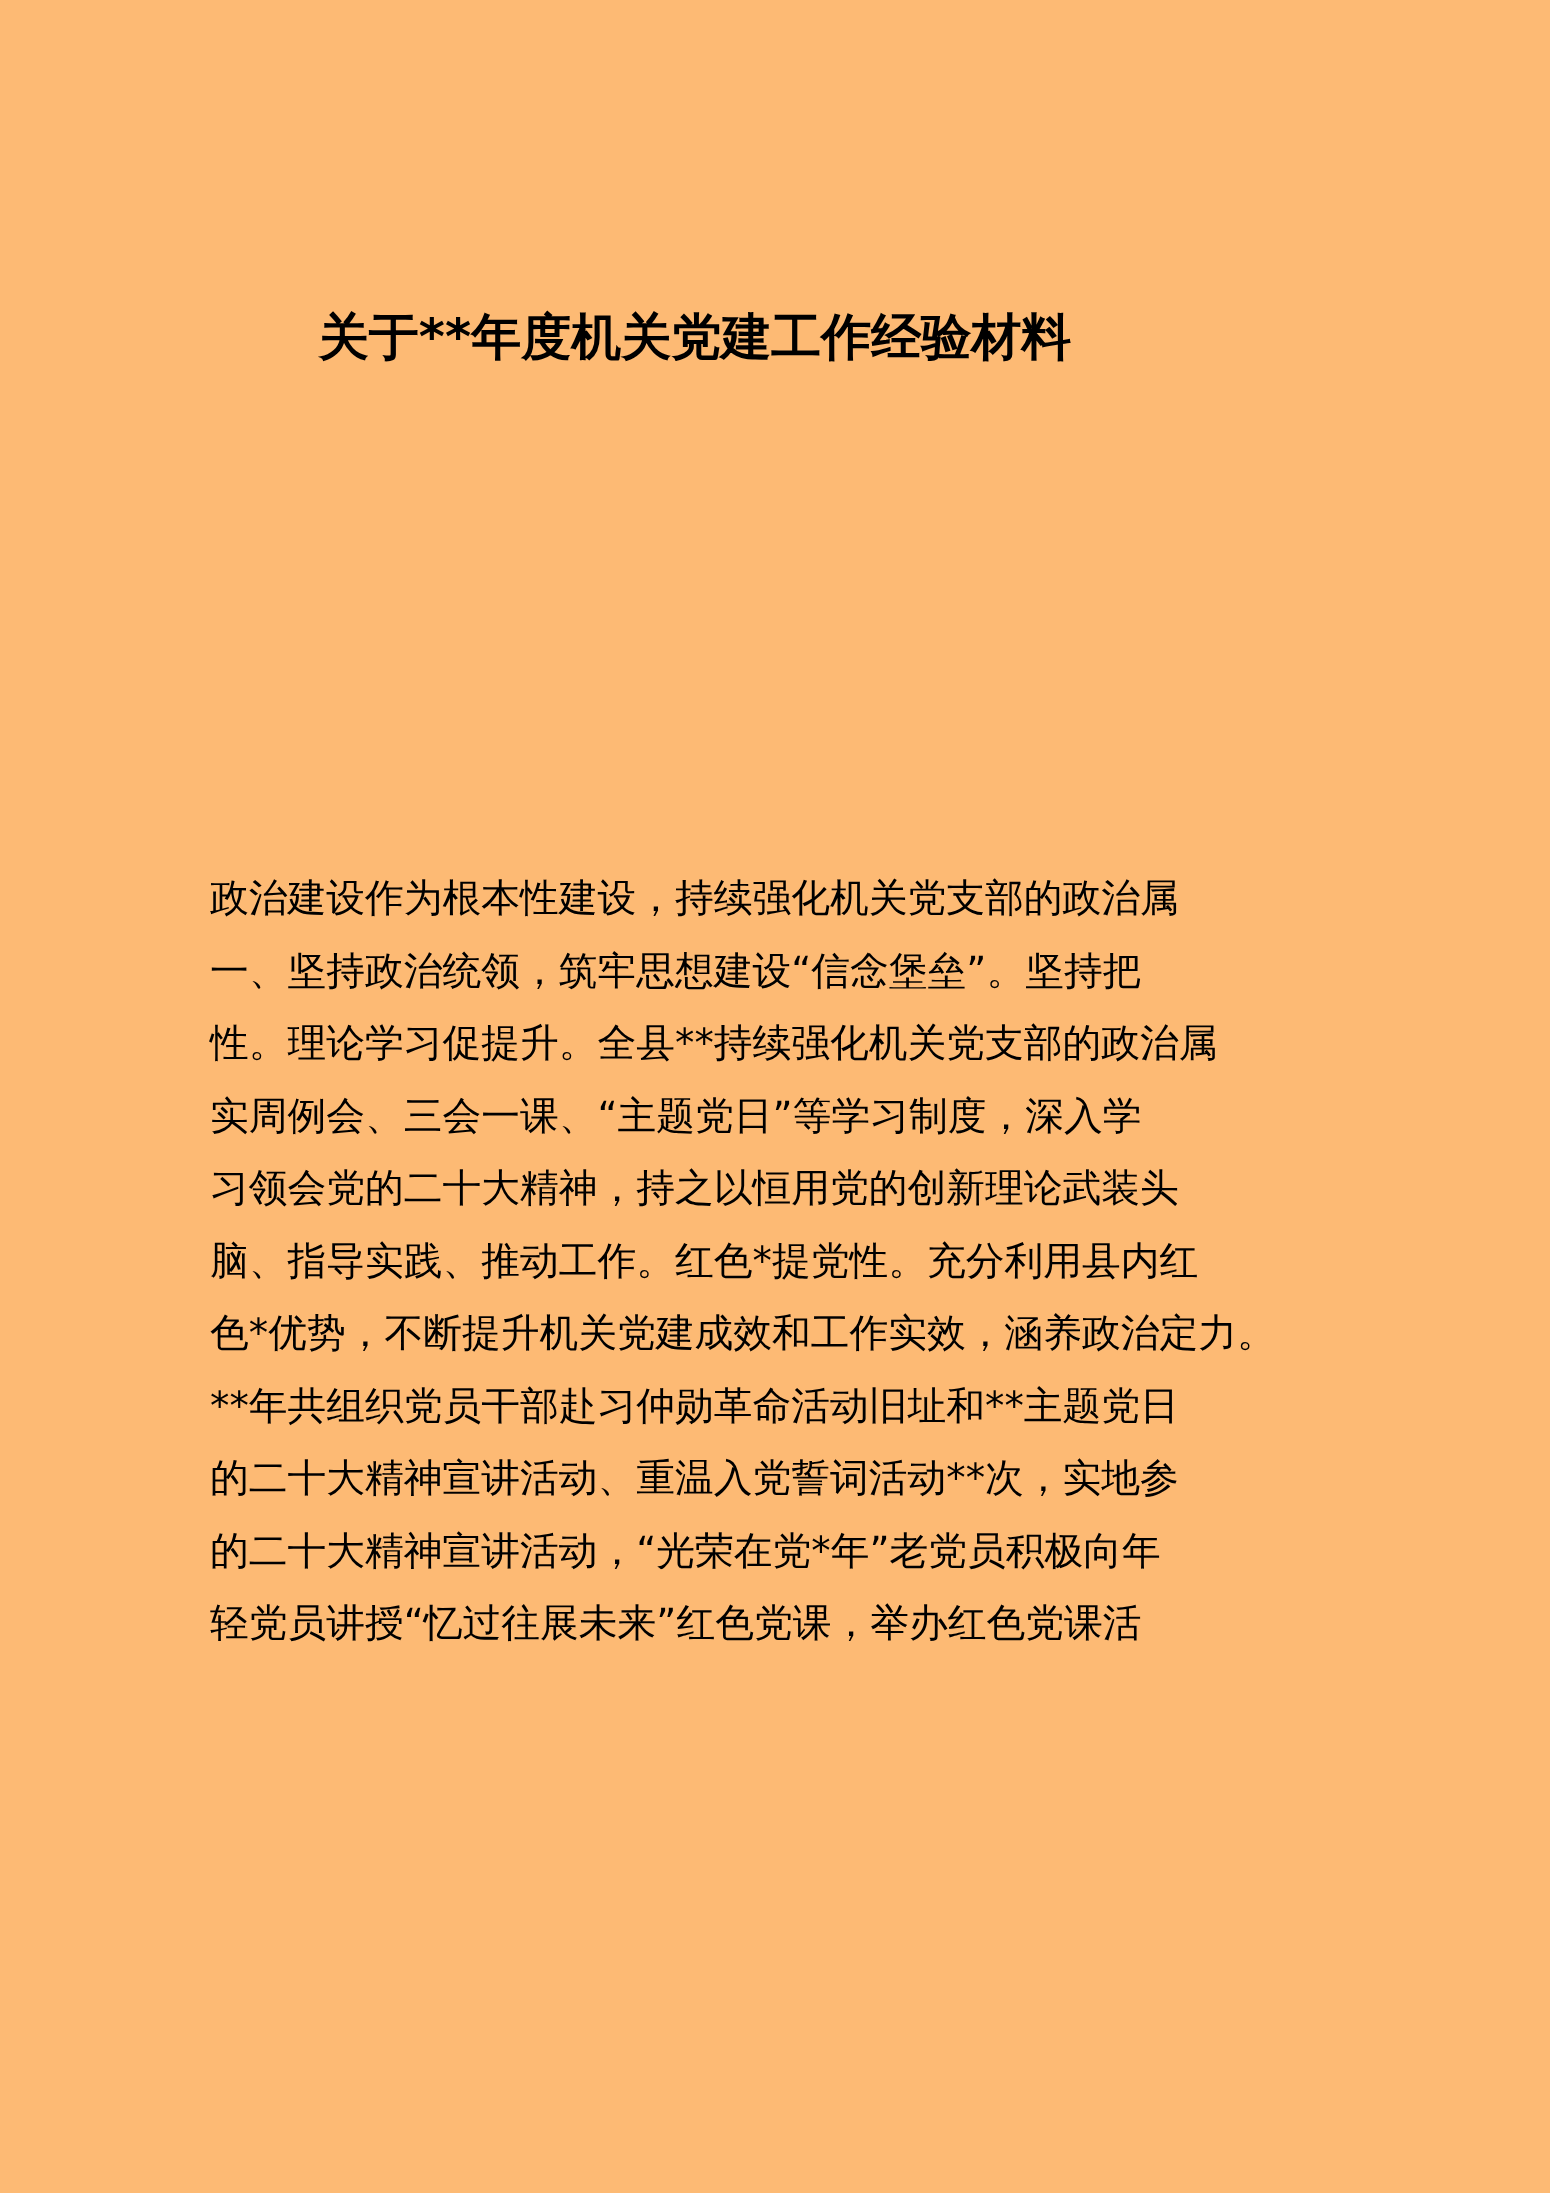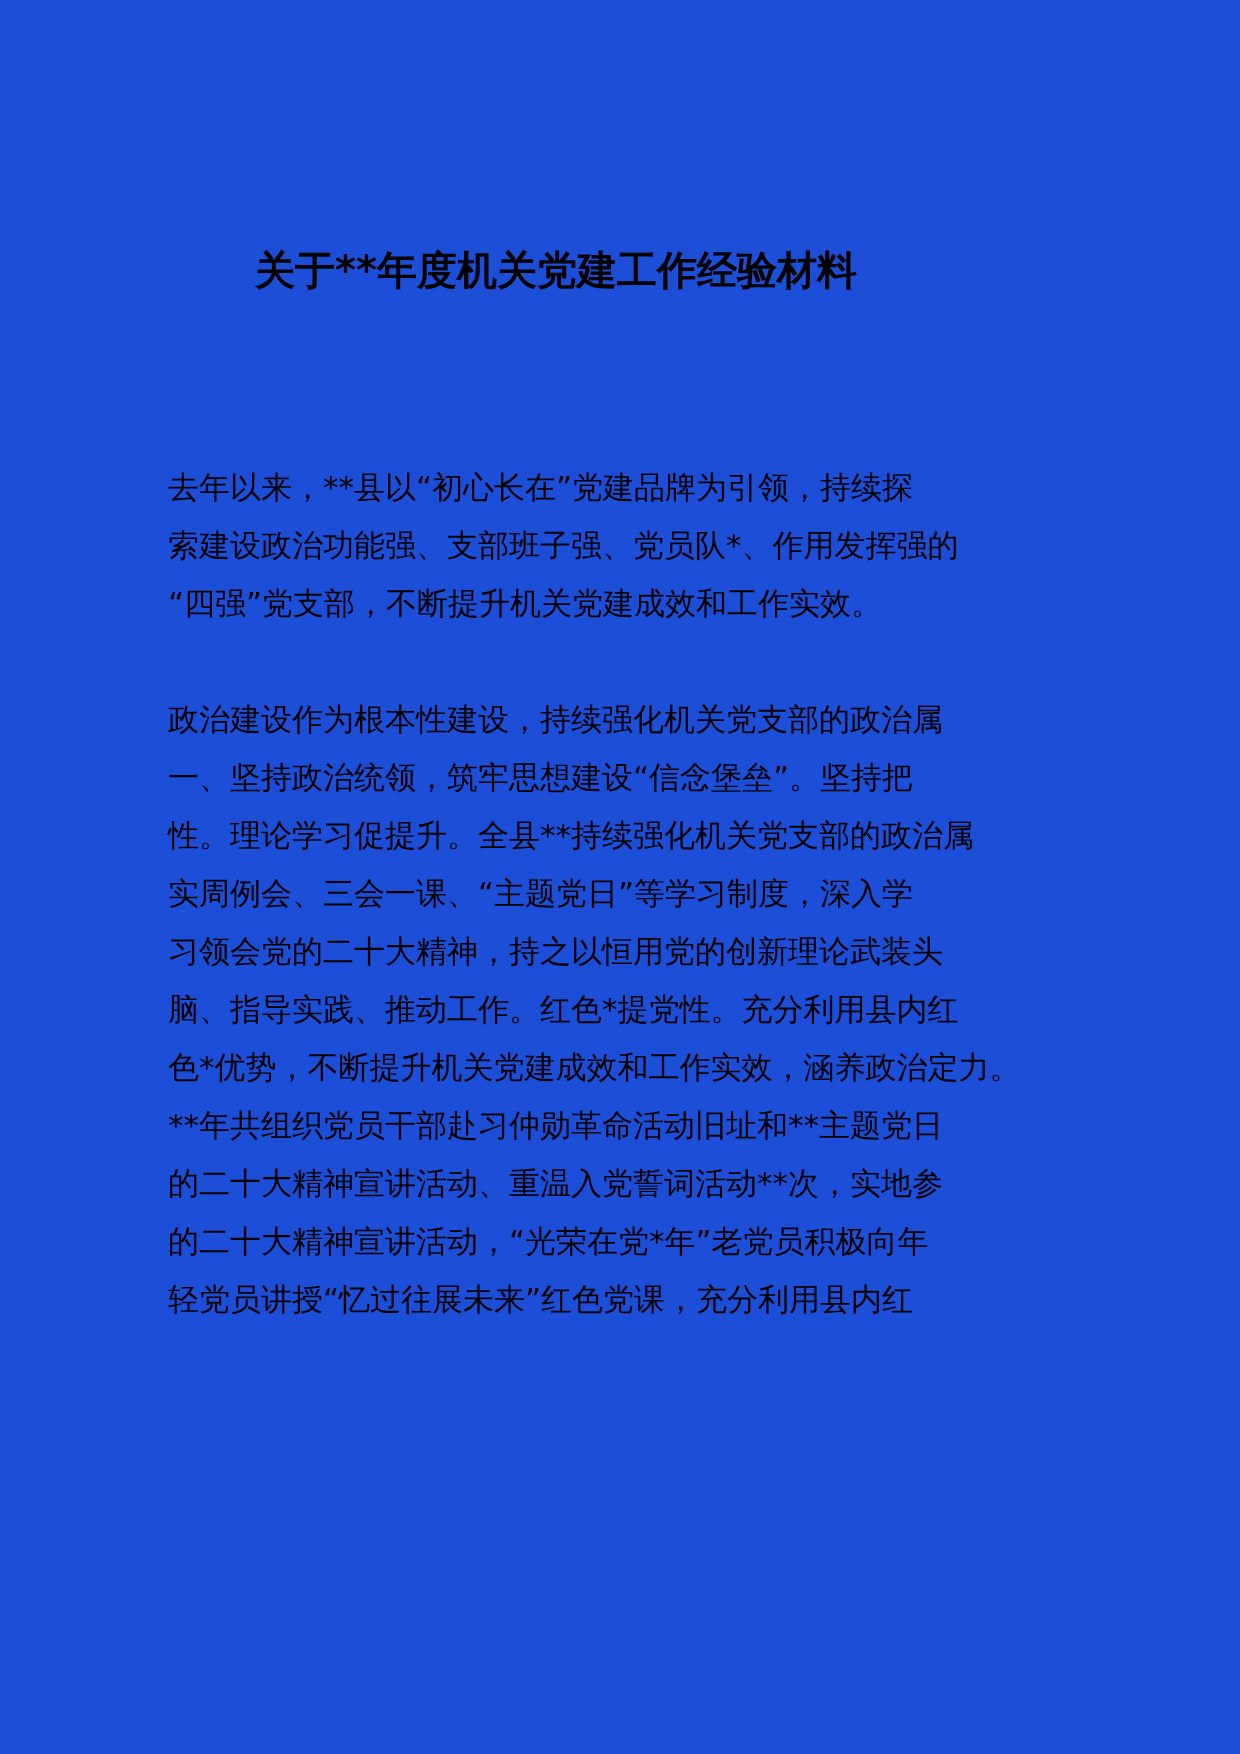--- a/index.html
+++ b/index.html
@@ -14,21 +14,21 @@
       overflow: hidden;
       color: #000000;
       font-family: "DejaVu Sans", "Liberation Sans", sans-serif;
     }
     .page {
       position: absolute;
       left: 0;
       top: 0;
       width: 1240px;
       height: 1754px;
-      background: #1d4ed8;
+      background: #fdba74;
     }
     .title {
       position: absolute;
       left: 0;
       top: 240px;
       width: 1112px;
       text-align: center;
       font-size: 40px;
       font-weight: bold;
       line-height: 60px;
@@ -50,32 +50,27 @@
     }
     .para-intro { top: 458px; }
     .para-one { top: 690px; }
   </style>
 </head>
 <body>
 
 <div class="page">
   <div class="title">关于**年度机关党建工作经验材料</div>
 
-  <div class="body-text para-intro">
-    <span class="line">去年以来，**县以“初心长在”党建品牌为引领，持续探</span>
-    <span class="line">索建设政治功能强、支部班子强、党员队*、作用发挥强的</span>
-    <span class="line">“四强”党支部，不断提升机关党建成效和工作实效。</span>
-  </div>
 
   <div class="body-text para-one">
     <span class="line">政治建设作为根本性建设，持续强化机关党支部的政治属</span>
     <span class="line">一、坚持政治统领，筑牢思想建设“信念堡垒”。坚持把</span>
     <span class="line">性。理论学习促提升。全县**持续强化机关党支部的政治属</span>
     <span class="line">实周例会、三会一课、“主题党日”等学习制度，深入学</span>
     <span class="line">习领会党的二十大精神，持之以恒用党的创新理论武装头</span>
     <span class="line">脑、指导实践、推动工作。红色*提党性。充分利用县内红</span>
     <span class="line">色*优势，不断提升机关党建成效和工作实效，涵养政治定力。</span>
     <span class="line">**年共组织党员干部赴习仲勋革命活动旧址和**主题党日</span>
     <span class="line">的二十大精神宣讲活动、重温入党誓词活动**次，实地参</span>
     <span class="line">的二十大精神宣讲活动，“光荣在党*年”老党员积极向年</span>
-    <span class="line">轻党员讲授“忆过往展未来”红色党课，充分利用县内红</span>
+    <span class="line">轻党员讲授“忆过往展未来”红色党课，举办红色党课活</span>
   </div>
 </div>
 
 </body></html>

